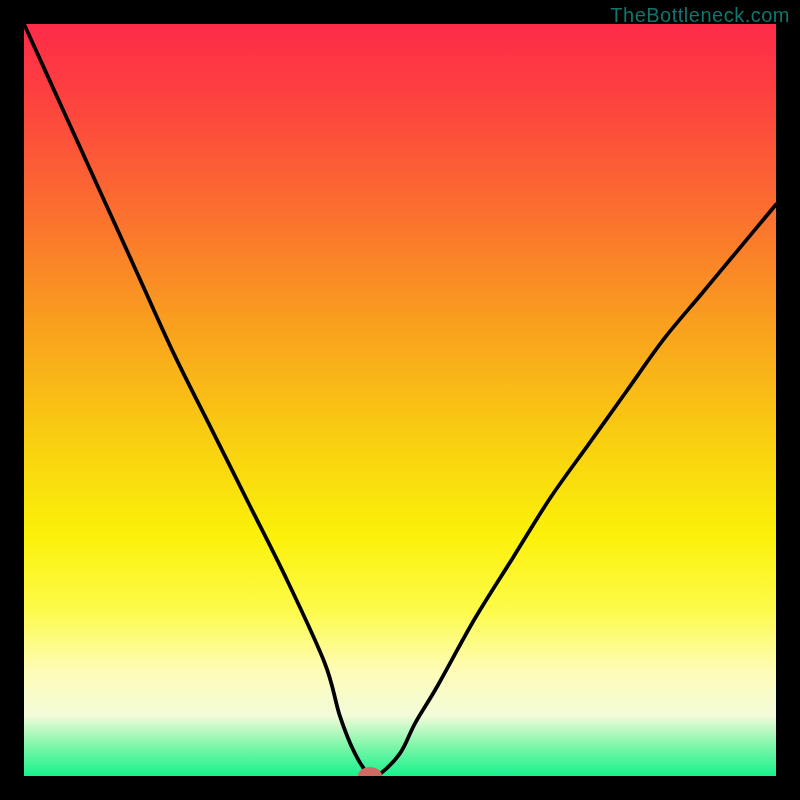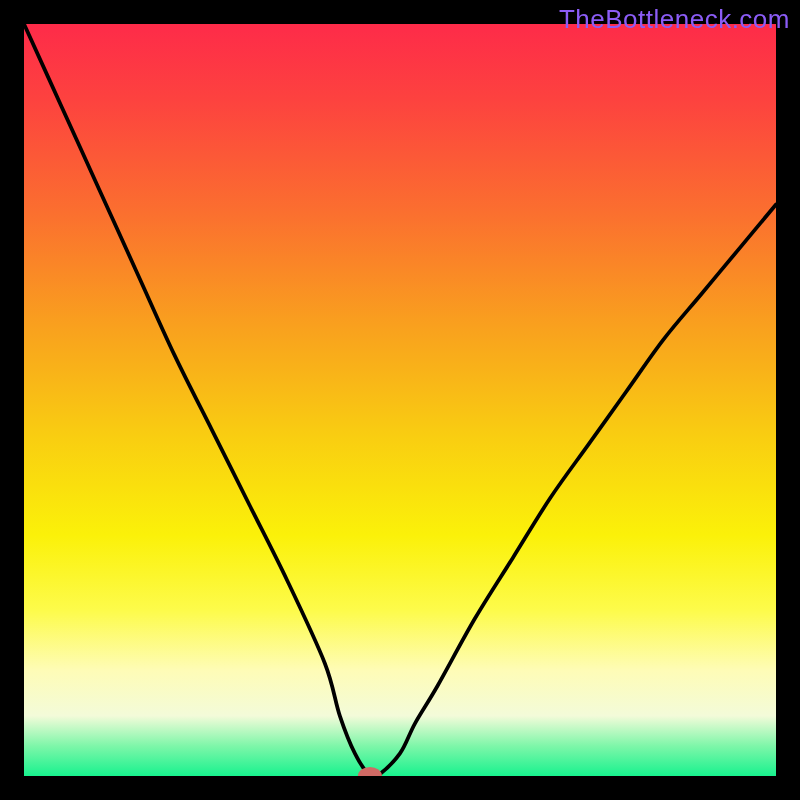--- a/index.html
+++ b/index.html
@@ -13,22 +13,22 @@
   .frame {
     position: relative;
     width: 800px;
     height: 800px;
     background: #000;
   }
   .watermark {
     position: absolute;
     top: 4px;
     right: 10px;
-    color: #8b5cf6;
-    font-size: 26px;
+    color: #0f766e;
+    font-size: 20px;
     font-weight: 500;
     letter-spacing: 0.5px;
     z-index: 3;
   }
   .plot-area {
     position: absolute;
     left: 24px;
     top: 24px;
     width: 752px;
     height: 752px;

